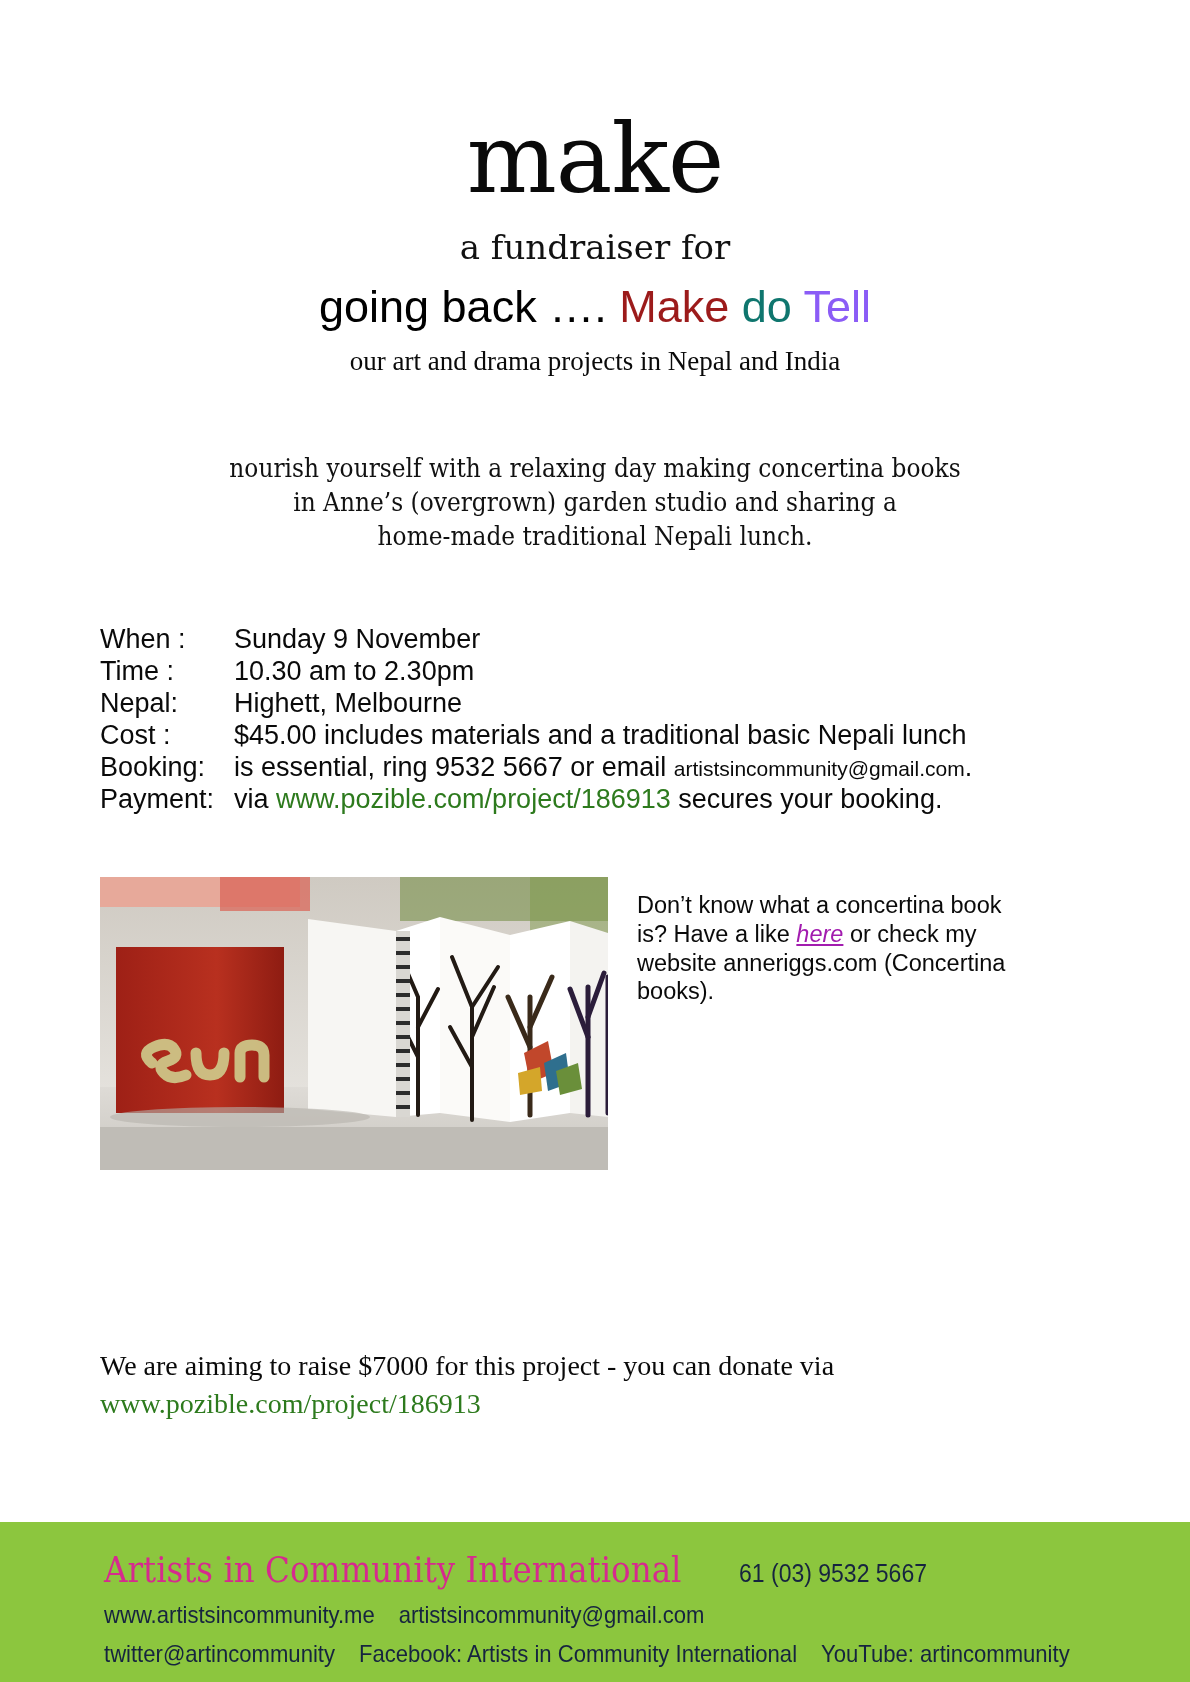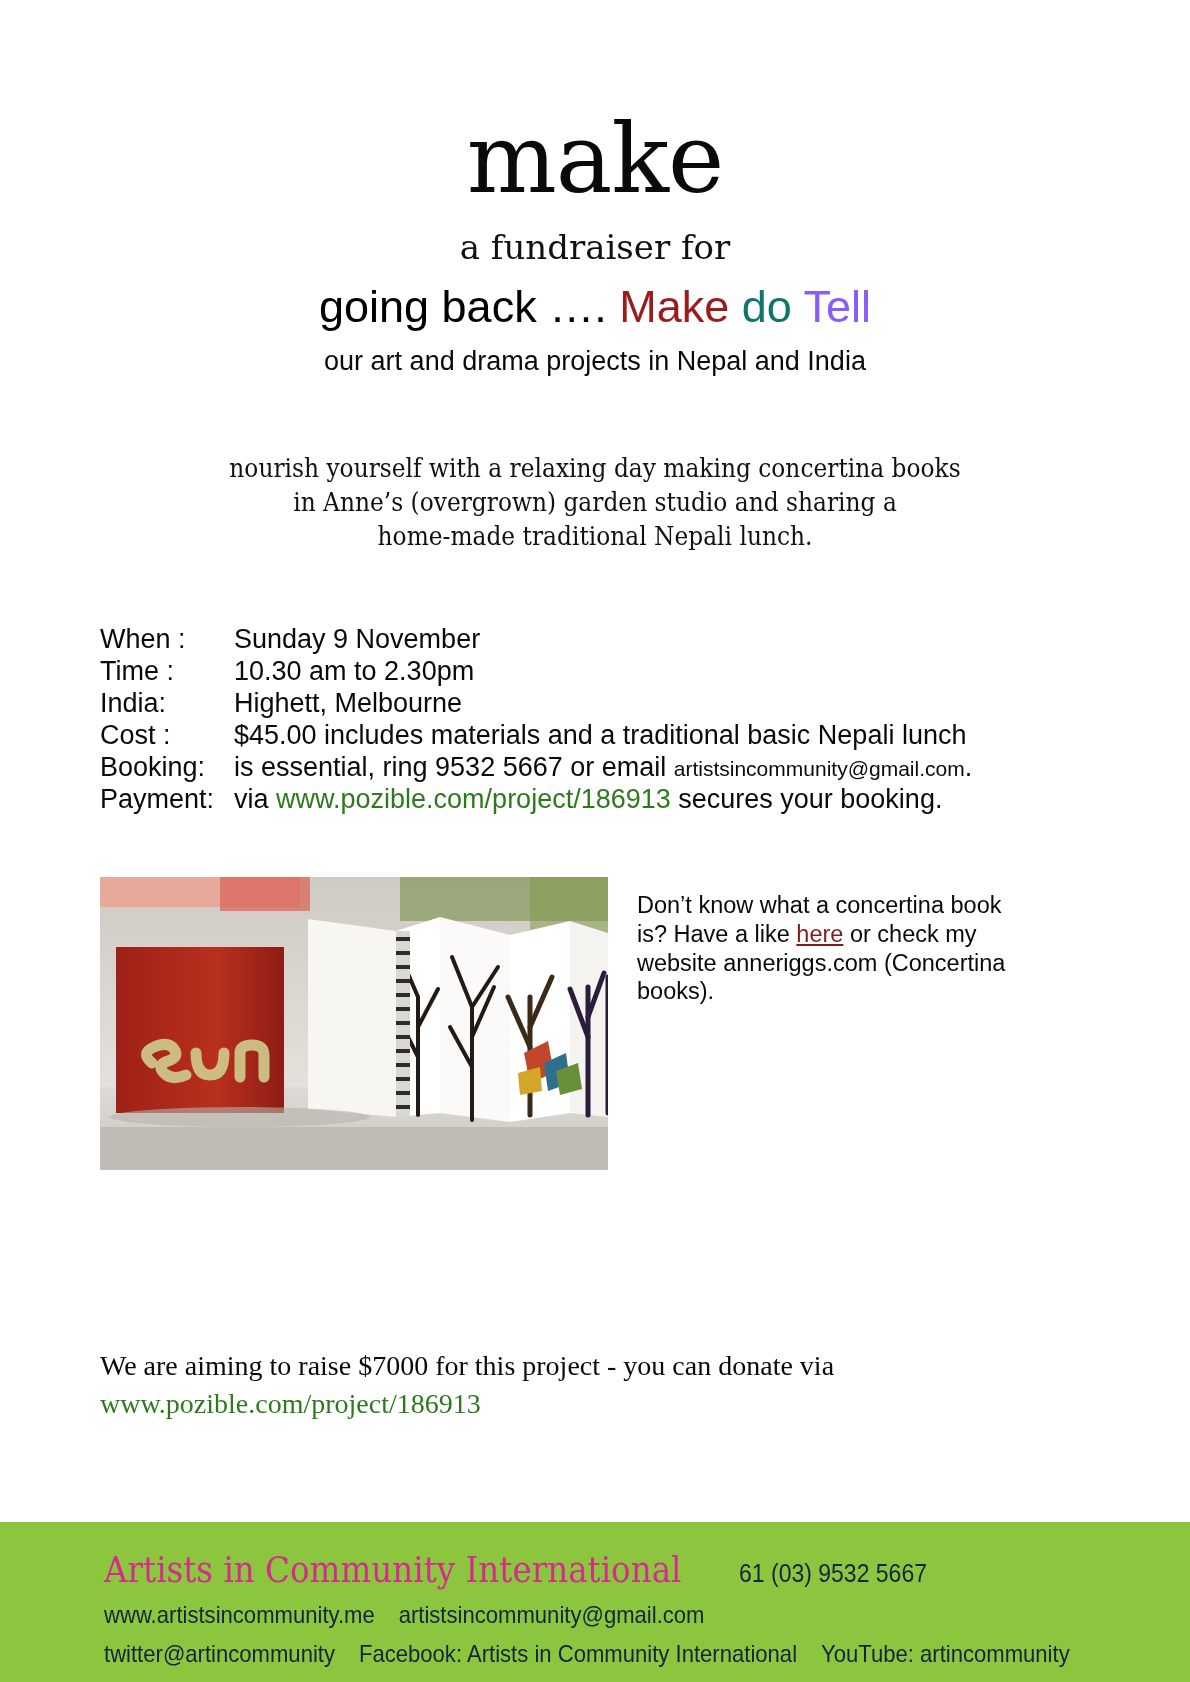--- a/index.html
+++ b/index.html
@@ -48,21 +48,21 @@
     font-size: 45px;
     line-height: 1.1;
     margin-top: 16px;
     white-space: nowrap;
   }
   .title-project .w-make { color: #9C1B1B; }
   .title-project .w-do   { color: #0f766e; }
   .title-project .w-tell { color: #8b5cf6; }
   .subtitle-projects {
     text-align: center;
-    font-family: Liberation Sans, sans-serif;
+    font-family: Liberation Serif, serif;
     font-size: 27px;
     line-height: 1.15;
     margin-top: 14px;
     color: #0a0a0a;
   }
 
   
   .intro {
     text-align: center;
     font-family: "DejaVu Serif", serif;
@@ -119,22 +119,23 @@
     top: 14px;
     width: 390px;
     font-family: "Liberation Sans", sans-serif;
     font-size: 23.5px;
     line-height: 1.22;
     color: #0a0a0a;
   }
   .sidetext p { margin: 0; }
   .sidetext .gap { height: 46px; }
   .link-here {
-    color: #7f1d1d;
+    color: #a21caf;
     text-decoration: underline;
+    font-style: italic;
   }
   .bring-italic { font-style: italic; }
 
   
   .raise {
     margin-top: 170px;
     margin-left: 100px;
     font-family: Liberation Serif, serif;
     font-size: 28px;
     line-height: 1.33;
@@ -213,21 +214,21 @@
       <span class="detail-label">When :</span>
       <span class="detail-value">Sunday 9 November</span>
     </div>
 
     <div class="detail-row">
       <span class="detail-label">Time :</span>
       <span class="detail-value">10.30 am to 2.30pm</span>
     </div>
 
     <div class="detail-row">
-      <span class="detail-label">India:</span>
+      <span class="detail-label">Nepal:</span>
       <span class="detail-value">Highett, Melbourne</span>
     </div>
 
     <div class="detail-row">
       <span class="detail-label">Cost :</span>
       <span class="detail-value">$45.00 includes materials and a traditional basic Nepali lunch</span>
     </div>
 
     <div class="detail-row">
       <span class="detail-label">Booking:</span>

